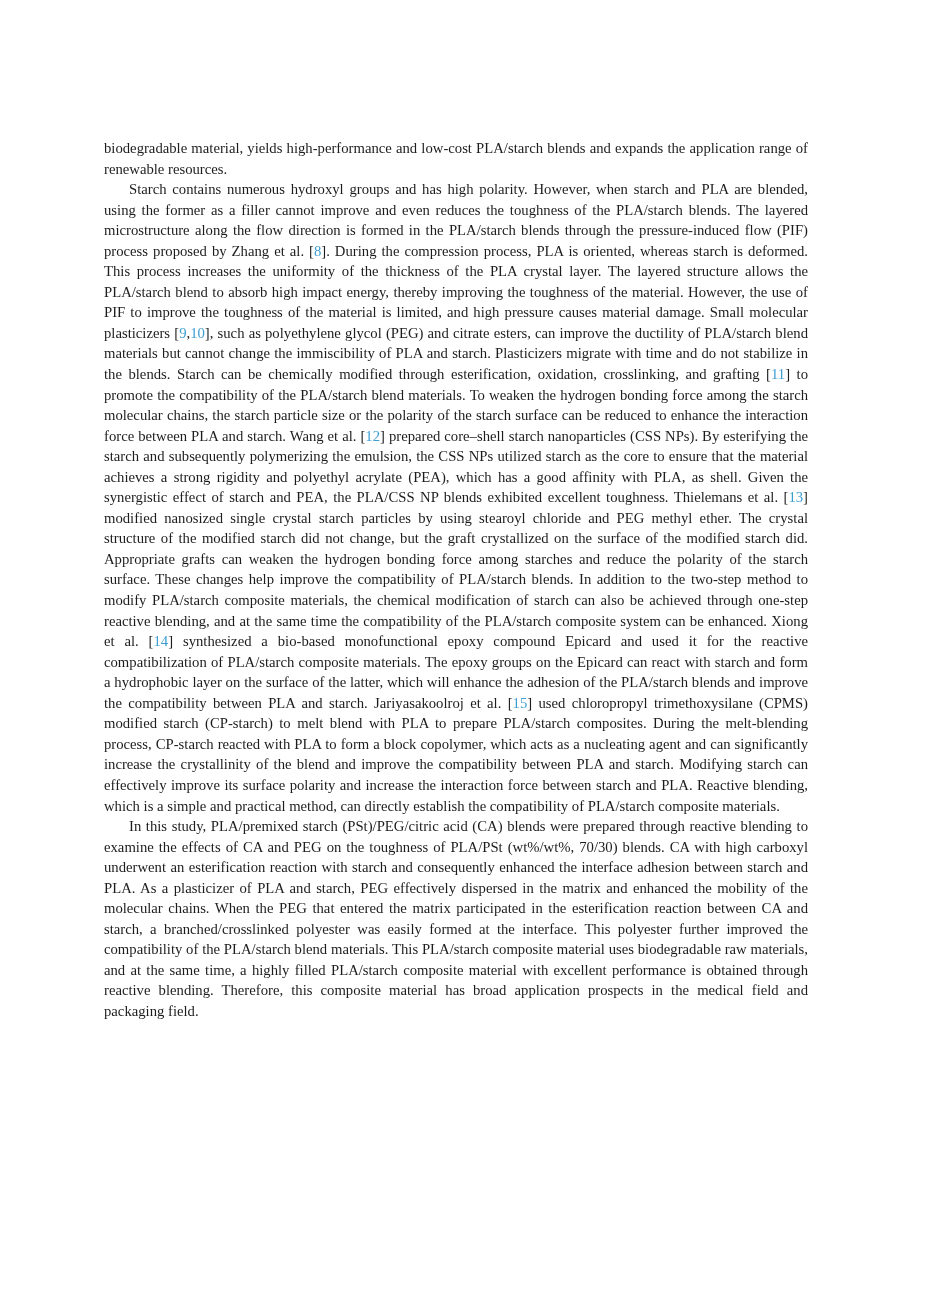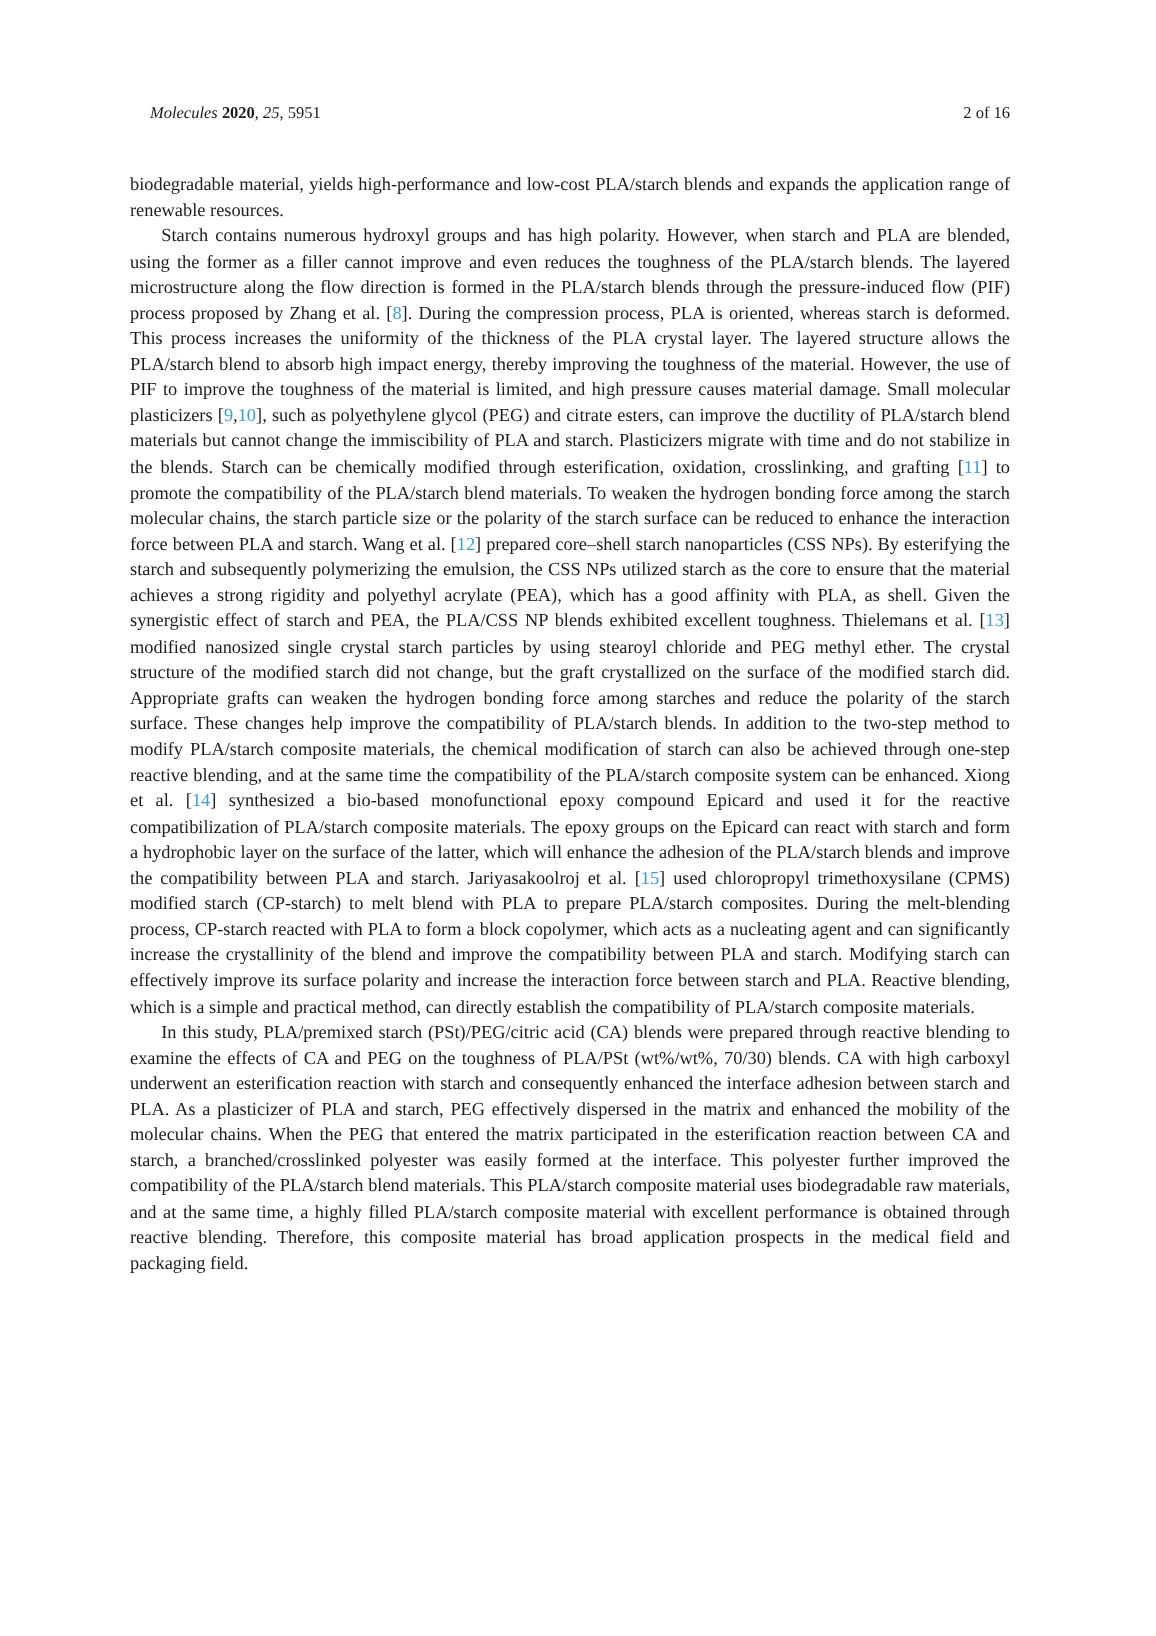--- a/index.html
+++ b/index.html
@@ -40,22 +40,18 @@
     text-align: justify;
   }
   .para { text-align: justify; }
   .para.indent { text-indent: 25px; }
   .cite { cursor: pointer; }
 </style>
 </head>
 <body>
 
 <div class="page">
-  <header class="page-header">
-    <div class="header-left"><span class="journal-name">Molecules</span><span class="journal-year"> 2020</span><span class="journal-volume">, 25</span><span class="journal-pages">, 5951</span></div>
-    <div class="header-right">2 of 16</div>
-  </header>
   <main class="page-body">
       <p class="para">biodegradable material, yields high-performance and low-cost PLA/starch blends and expands the application range of renewable resources.</p>
       <p class="para indent">Starch contains numerous hydroxyl groups and has high polarity. However, when starch and PLA are blended, using the former as a filler cannot improve and even reduces the toughness of the PLA/starch blends. The layered microstructure along the flow direction is formed in the PLA/starch blends through the pressure-induced flow (PIF) process proposed by Zhang et al. [<span class="cite" style="color: rgb(59, 157, 210);">8</span>]. During the compression process, PLA is oriented, whereas starch is deformed. This process increases the uniformity of the thickness of the PLA crystal layer. The layered structure allows the PLA/starch blend to absorb high impact energy, thereby improving the toughness of the material. However, the use of PIF to improve the toughness of the material is limited, and high pressure causes material damage. Small molecular plasticizers [<span class="cite" style="color: rgb(59, 157, 210);">9</span>,<span class="cite" style="color: rgb(59, 157, 210);">10</span>], such as polyethylene glycol (PEG) and citrate esters, can improve the ductility of PLA/starch blend materials but cannot change the immiscibility of PLA and starch. Plasticizers migrate with time and do not stabilize in the blends. Starch can be chemically modified through esterification, oxidation, crosslinking, and grafting [<span class="cite" style="color: rgb(59, 157, 210);">11</span>] to promote the compatibility of the PLA/starch blend materials. To weaken the hydrogen bonding force among the starch molecular chains, the starch particle size or the polarity of the starch surface can be reduced to enhance the interaction force between PLA and starch. Wang et al. [<span class="cite" style="color: rgb(59, 157, 210);">12</span>] prepared core–shell starch nanoparticles (CSS NPs). By esterifying the starch and subsequently polymerizing the emulsion, the CSS NPs utilized starch as the core to ensure that the material achieves a strong rigidity and polyethyl acrylate (PEA), which has a good affinity with PLA, as shell. Given the synergistic effect of starch and PEA, the PLA/CSS NP blends exhibited excellent toughness. Thielemans et al. [<span class="cite" style="color: rgb(59, 157, 210);">13</span>] modified nanosized single crystal starch particles by using stearoyl chloride and PEG methyl ether. The crystal structure of the modified starch did not change, but the graft crystallized on the surface of the modified starch did. Appropriate grafts can weaken the hydrogen bonding force among starches and reduce the polarity of the starch surface. These changes help improve the compatibility of PLA/starch blends. In addition to the two-step method to modify PLA/starch composite materials, the chemical modification of starch can also be achieved through one-step reactive blending, and at the same time the compatibility of the PLA/starch composite system can be enhanced. Xiong et al. [<span class="cite" style="color: rgb(59, 157, 210);">14</span>] synthesized a bio-based monofunctional epoxy compound Epicard and used it for the reactive compatibilization of PLA/starch composite materials. The epoxy groups on the Epicard can react with starch and form a hydrophobic layer on the surface of the latter, which will enhance the adhesion of the PLA/starch blends and improve the compatibility between PLA and starch. Jariyasakoolroj et al. [<span class="cite" style="color: rgb(59, 157, 210);">15</span>] used chloropropyl trimethoxysilane (CPMS) modified starch (CP-starch) to melt blend with PLA to prepare PLA/starch composites. During the melt-blending process, CP-starch reacted with PLA to form a block copolymer, which acts as a nucleating agent and can significantly increase the crystallinity of the blend and improve the compatibility between PLA and starch. Modifying starch can effectively improve its surface polarity and increase the interaction force between starch and PLA. Reactive blending, which is a simple and practical method, can directly establish the compatibility of PLA/starch composite materials.</p>
       <p class="para indent">In this study, PLA/premixed starch (PSt)/PEG/citric acid (CA) blends were prepared through reactive blending to examine the effects of CA and PEG on the toughness of PLA/PSt (wt%/wt%, 70/30) blends. CA with high carboxyl underwent an esterification reaction with starch and consequently enhanced the interface adhesion between starch and PLA. As a plasticizer of PLA and starch, PEG effectively dispersed in the matrix and enhanced the mobility of the molecular chains. When the PEG that entered the matrix participated in the esterification reaction between CA and starch, a branched/crosslinked polyester was easily formed at the interface. This polyester further improved the compatibility of the PLA/starch blend materials. This PLA/starch composite material uses biodegradable raw materials, and at the same time, a highly filled PLA/starch composite material with excellent performance is obtained through reactive blending. Therefore, this composite material has broad application prospects in the medical field and packaging field.</p>
     </main>
 </div>
 
 </body></html>

